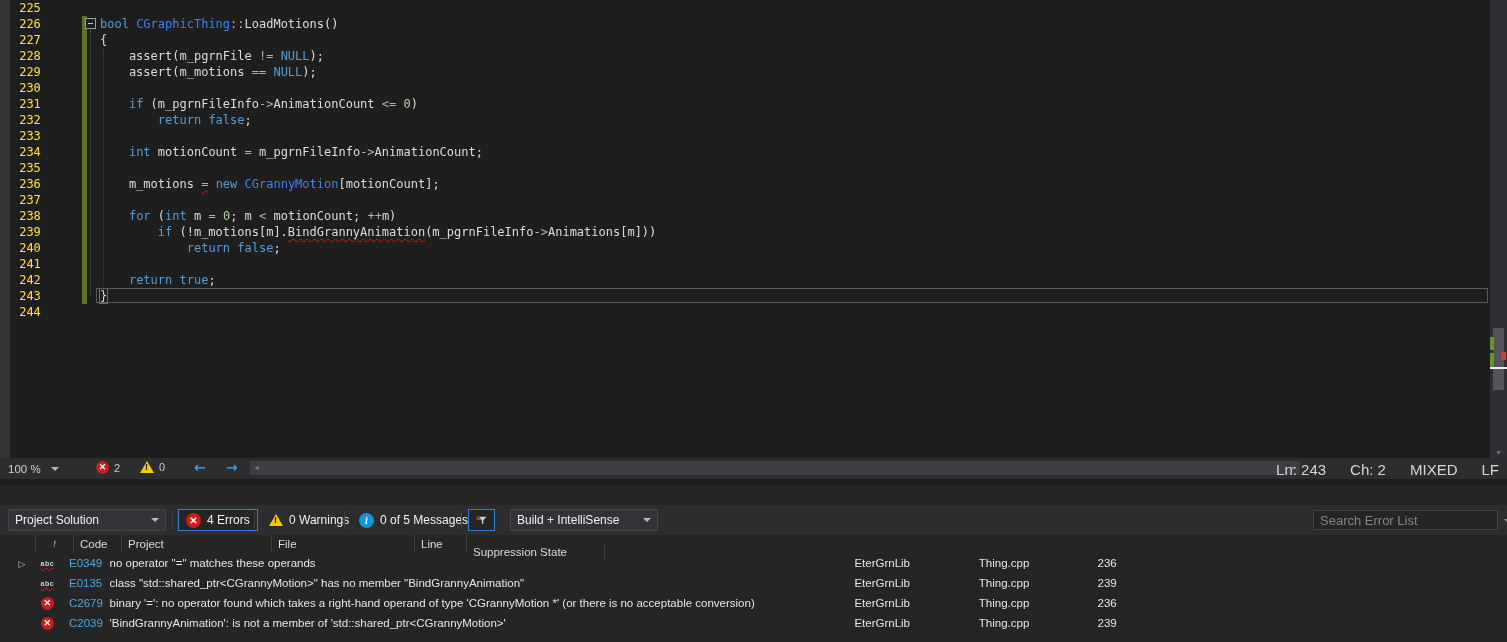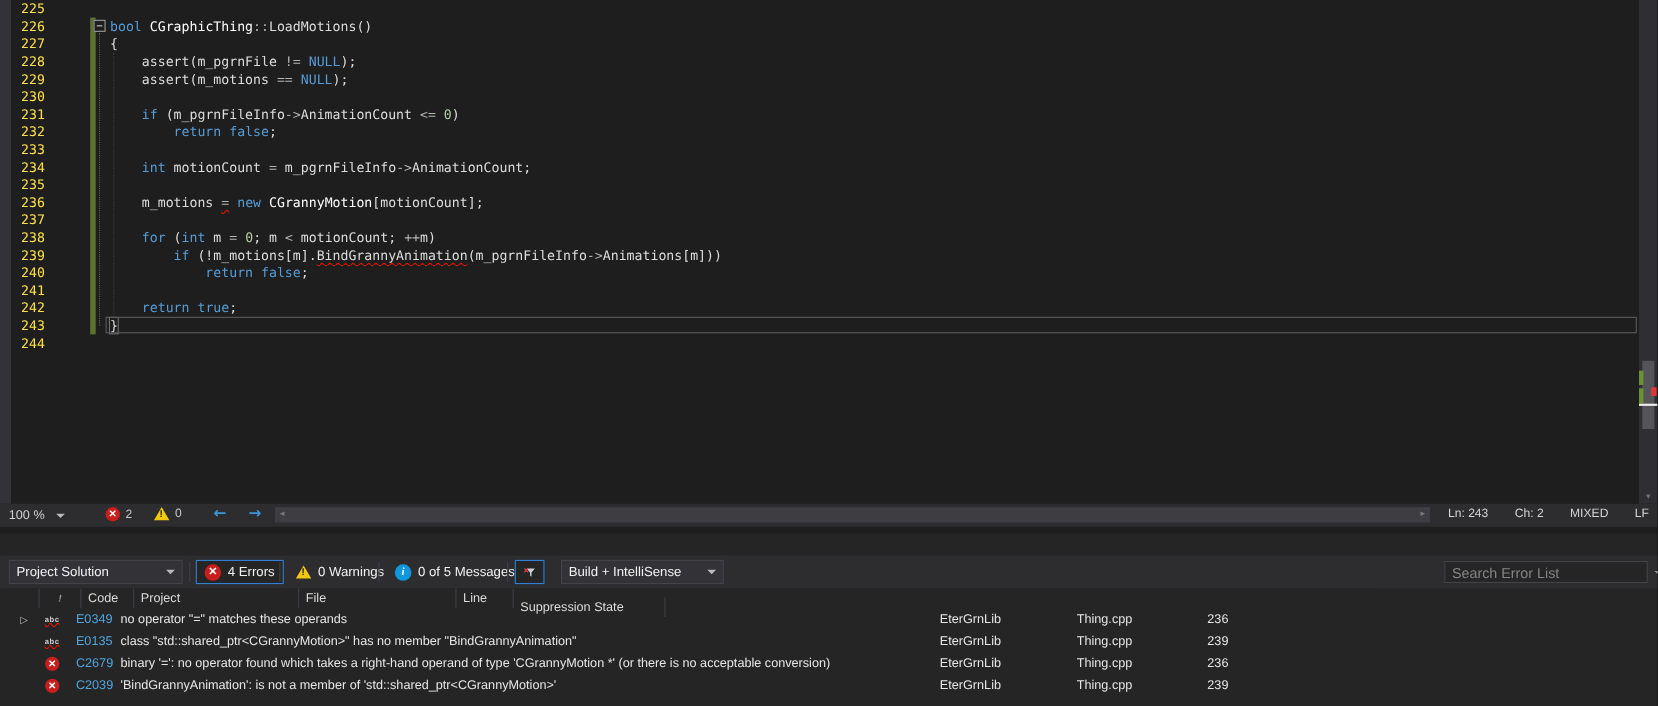--- a/index.html
+++ b/index.html
@@ -10,21 +10,21 @@
   }
 
   
   #editor { position:absolute; left:0; top:0; width:1507px; height:458px; background:#1E1E1E; }
   .left-strip { position:absolute; left:0; top:0; width:10px; height:458px; background:#333337; }
   .code-row { position:absolute; left:0; width:1507px; height:16px;
     font:12px "DejaVu Sans Mono", monospace; line-height:16px; white-space:pre; }
   .ln { position:absolute; left:0; top:0; width:60px; text-align:center; color:#fde047; }
   .codetxt { position:absolute; left:100px; top:0; color:#DCDCDC; }
   .tok-k { color:#569CD6; }
-  .tok-t { color:#ffffff; }
+  .tok-t { color:#3b82f6; }
   .tok-p { color:#DCDCDC; }
   .tok-o { color:#B4B4B4; }
   .tok-n { color:#B5CEA8; }
   .tok-e { color:#DCDCDC; text-decoration:underline wavy #E51400; text-decoration-thickness:1px; text-underline-offset:2px; text-decoration-skip-ink:none; }
   .tok-eo { color:#B4B4B4; text-decoration:underline wavy #E51400; text-decoration-thickness:1px; text-underline-offset:2px; text-decoration-skip-ink:none; }
   .tok-bh { color:#DCDCDC; outline:1px solid #6E6E6E; }
   .change-bar { position:absolute; left:82px; top:16px; width:5px; height:288px; background:#5E7230; }
   .fold-box { position:absolute; left:85px; top:18px; width:11px; height:11px; border:1px solid #999; background:#1E1E1E; }
   .fold-box::before { content:""; position:absolute; left:2px; top:4px; width:5px; height:1px; background:#C8C8C8; }
   .outline-line { position:absolute; left:90px; top:30px; width:1px; height:266px; border-left:1px dotted #5A5A5A; }
@@ -52,21 +52,21 @@
   .ico-warntri { position:relative; display:inline-block; width:0; height:0; vertical-align:middle;
     border-left:7px solid transparent; border-right:7px solid transparent; border-bottom:12px solid #F2C811; }
   .ico-warntri::before { content:"!"; position:absolute; left:-2px; top:1px; color:#1E1E1E; font:bold 9px "Liberation Sans",sans-serif; }
   .bar-badge { position:absolute; top:3px; display:flex; align-items:center; gap:5px; }
   .nav-arrow { position:absolute; top:1px; color:#3A96DD; font:bold 14px "DejaVu Sans",sans-serif; }
   .htrack { position:absolute; left:250px; top:3px; width:1050px; height:14px; background:#3E3E42; }
   .htrack .la { position:absolute; left:3px; top:3px; font-size:7px; color:#7A7A7E; }
   .htrack .la::before { content:"◄"; }
   .htrack .ra { position:absolute; right:3px; top:3px; font-size:7px; color:#7A7A7E; }
   .htrack .ra::before { content:"►"; }
-  .status-group { position:absolute; right:8px; top:3px; display:flex; color:#D4D4D4; font-size:11px; }
+  .status-group { position:absolute; right:8px; top:3px; display:flex; color:#D4D4D4; font-size:15px; }
   .status-group span { margin-left:24px; }
 
   .gap-strip { position:absolute; left:0; top:479px; width:1507px; height:6px; background:#1E1E1E; }
 
   
   #panel { position:absolute; left:0; top:485px; width:1507px; height:157px; background:#252526; }
   .ptitle { position:absolute; left:0; top:0; width:1507px; height:20px; background:#007ACC; }
   .ptitle .txt { position:absolute; left:8px; top:2px; color:#FFF; font-size:12px; }
   .title-dots { position:absolute; left:78px; right:66px; top:5px; bottom:5px;
     background-image:radial-gradient(rgba(255,255,255,0.35) 0.8px, transparent 0.9px); background-size:4px 4px; }

